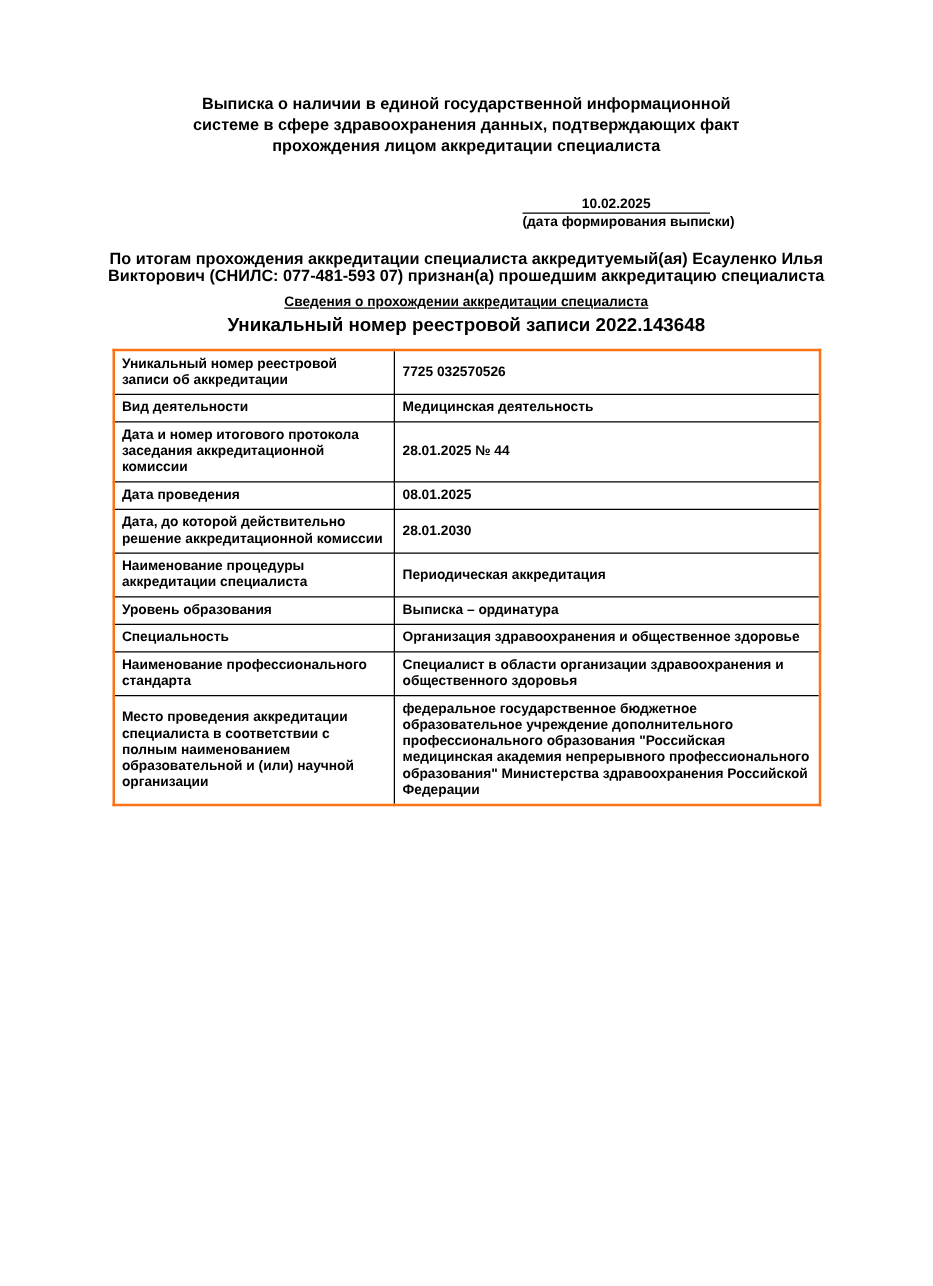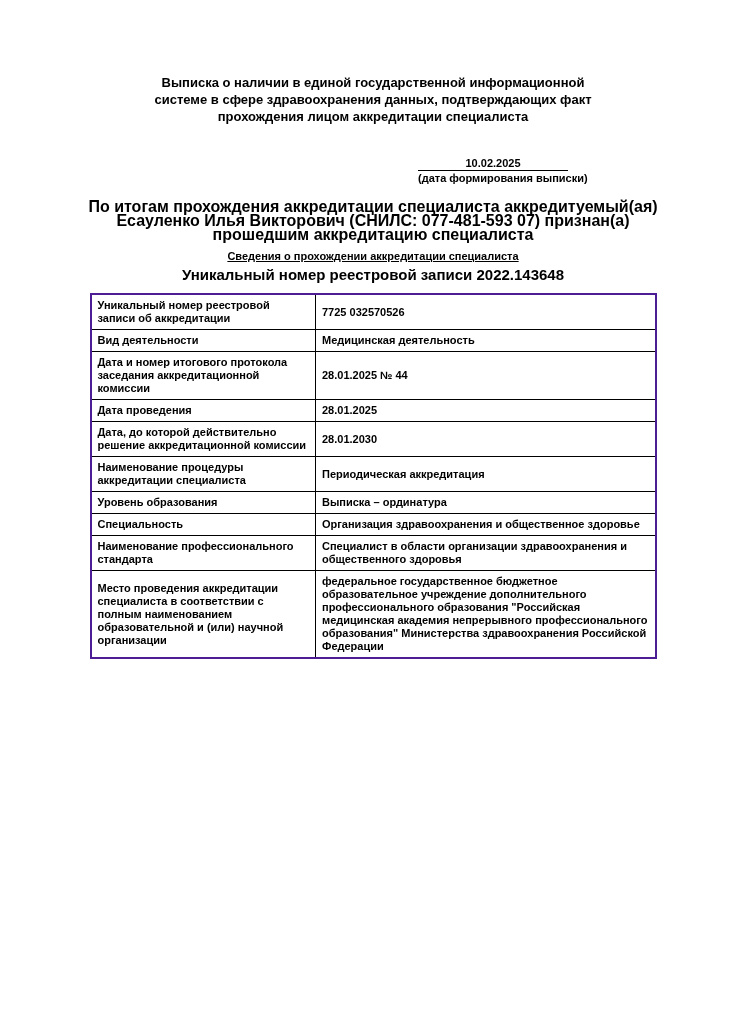--- a/index.html
+++ b/index.html
@@ -40,42 +40,42 @@
   }
   .date-caption {
     display: block;
     white-space: nowrap;
     margin-top: 1px;
   }
   .intro-paragraph {
     width: 580px;
     margin: 16px auto 0 auto;
     text-align: center;
-    font-size: 16px;
+    font-size: 13px;
     font-weight: bold;
     line-height: 14px;
   }
   .section-heading {
     margin-top: 8px;
     text-align: center;
     font-size: 11px;
     font-weight: bold;
     text-decoration: underline;
   }
   .registry-heading {
     margin-top: 4px;
     text-align: center;
     font-size: 15px;
     font-weight: bold;
   }
   table.acc-table {
     width: 565px;
     margin: 10px auto 0 auto;
     border-collapse: collapse;
-    border: 2px solid #4c1d95;
+    border: 2px solid #f97316;
     table-layout: fixed;
   }
   table.acc-table td {
     border: 1px solid #000;
     font-size: 11px;
     font-weight: bold;
     line-height: 13px;
     padding: 4px 6px;
     vertical-align: middle;
   }
@@ -113,21 +113,21 @@
       <tr>
         <td class="col-label">Вид деятельности</td>
         <td class="col-value">Медицинская деятельность</td>
       </tr>
       <tr>
         <td class="col-label">Дата и номер итогового протокола заседания аккредитационной комиссии</td>
         <td class="col-value">28.01.2025 № 44</td>
       </tr>
       <tr>
         <td class="col-label">Дата проведения</td>
-        <td class="col-value">28.01.2025</td>
+        <td class="col-value">08.01.2025</td>
       </tr>
       <tr>
         <td class="col-label">Дата, до которой действительно решение аккредитационной комиссии</td>
         <td class="col-value">28.01.2030</td>
       </tr>
       <tr>
         <td class="col-label">Наименование процедуры аккредитации специалиста</td>
         <td class="col-value">Периодическая аккредитация</td>
       </tr>
       <tr>

